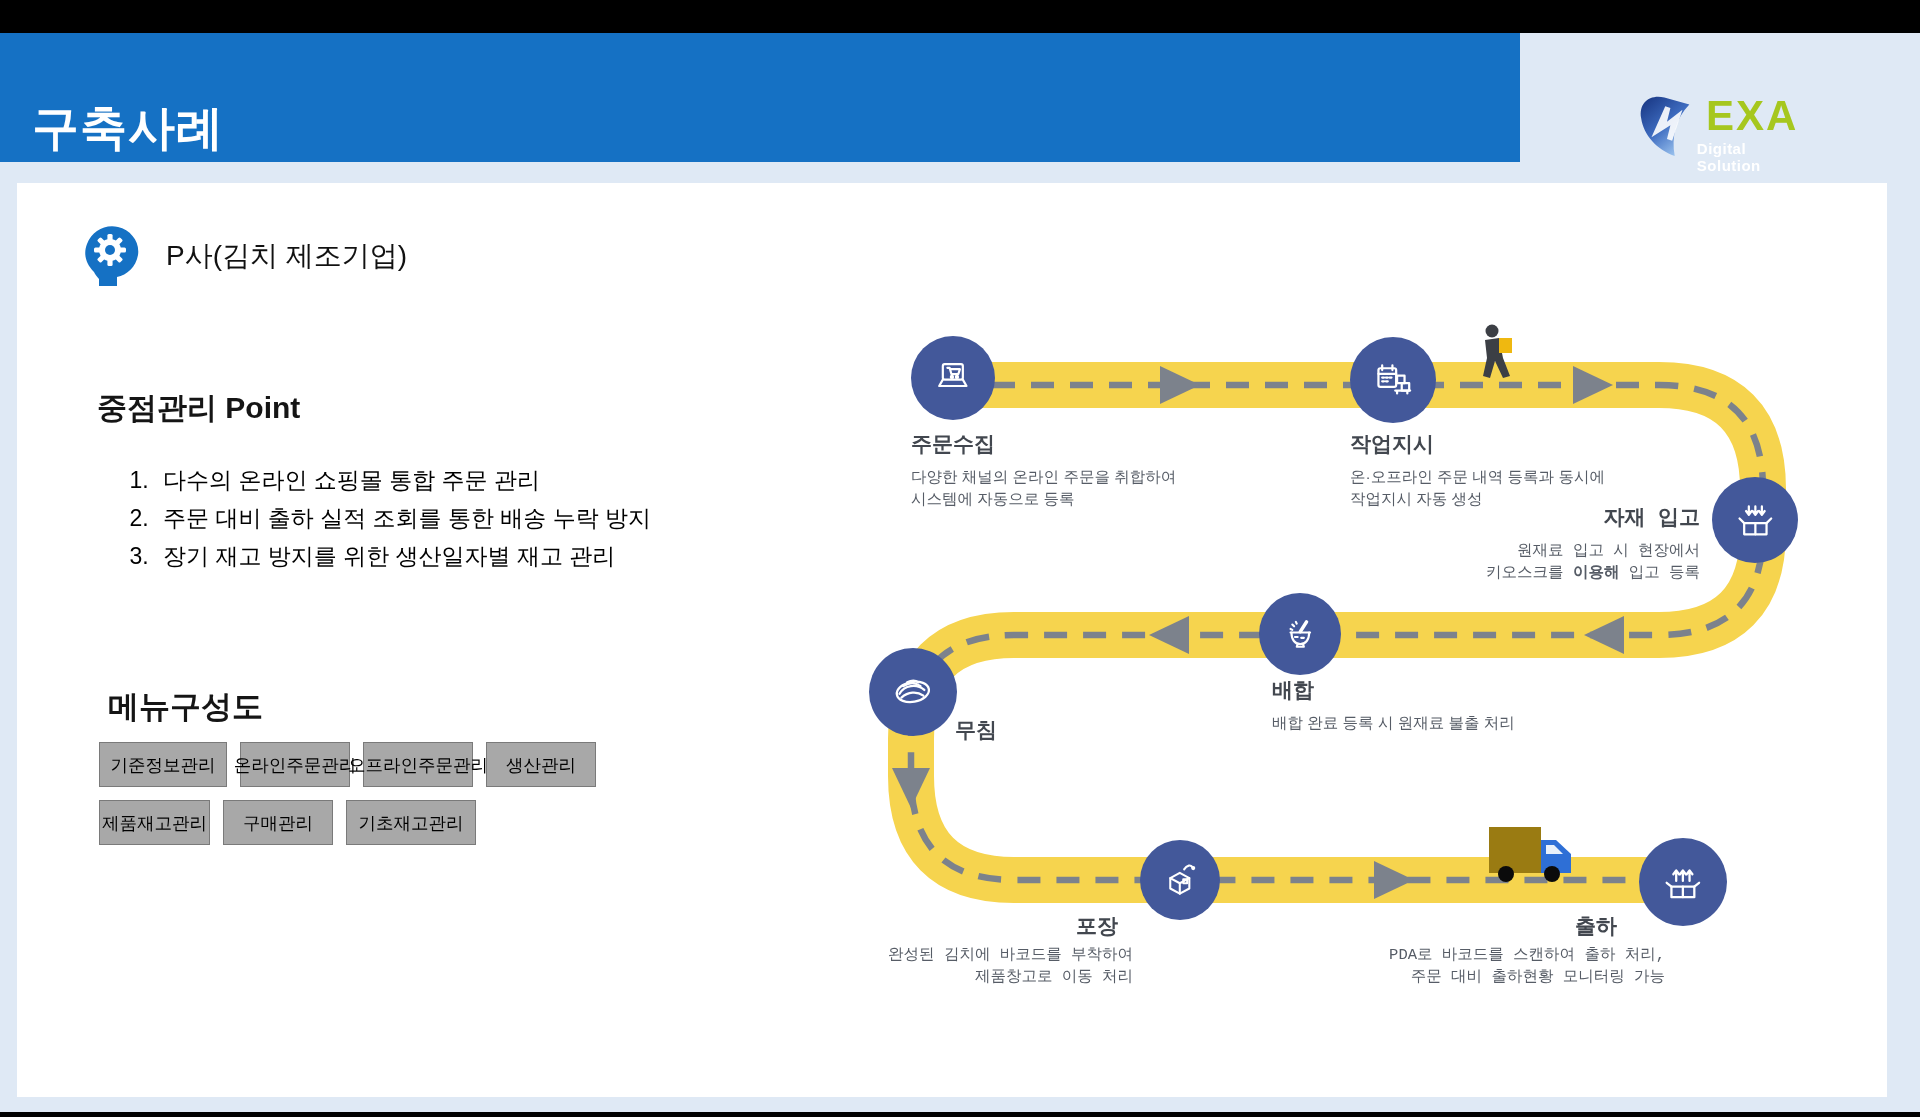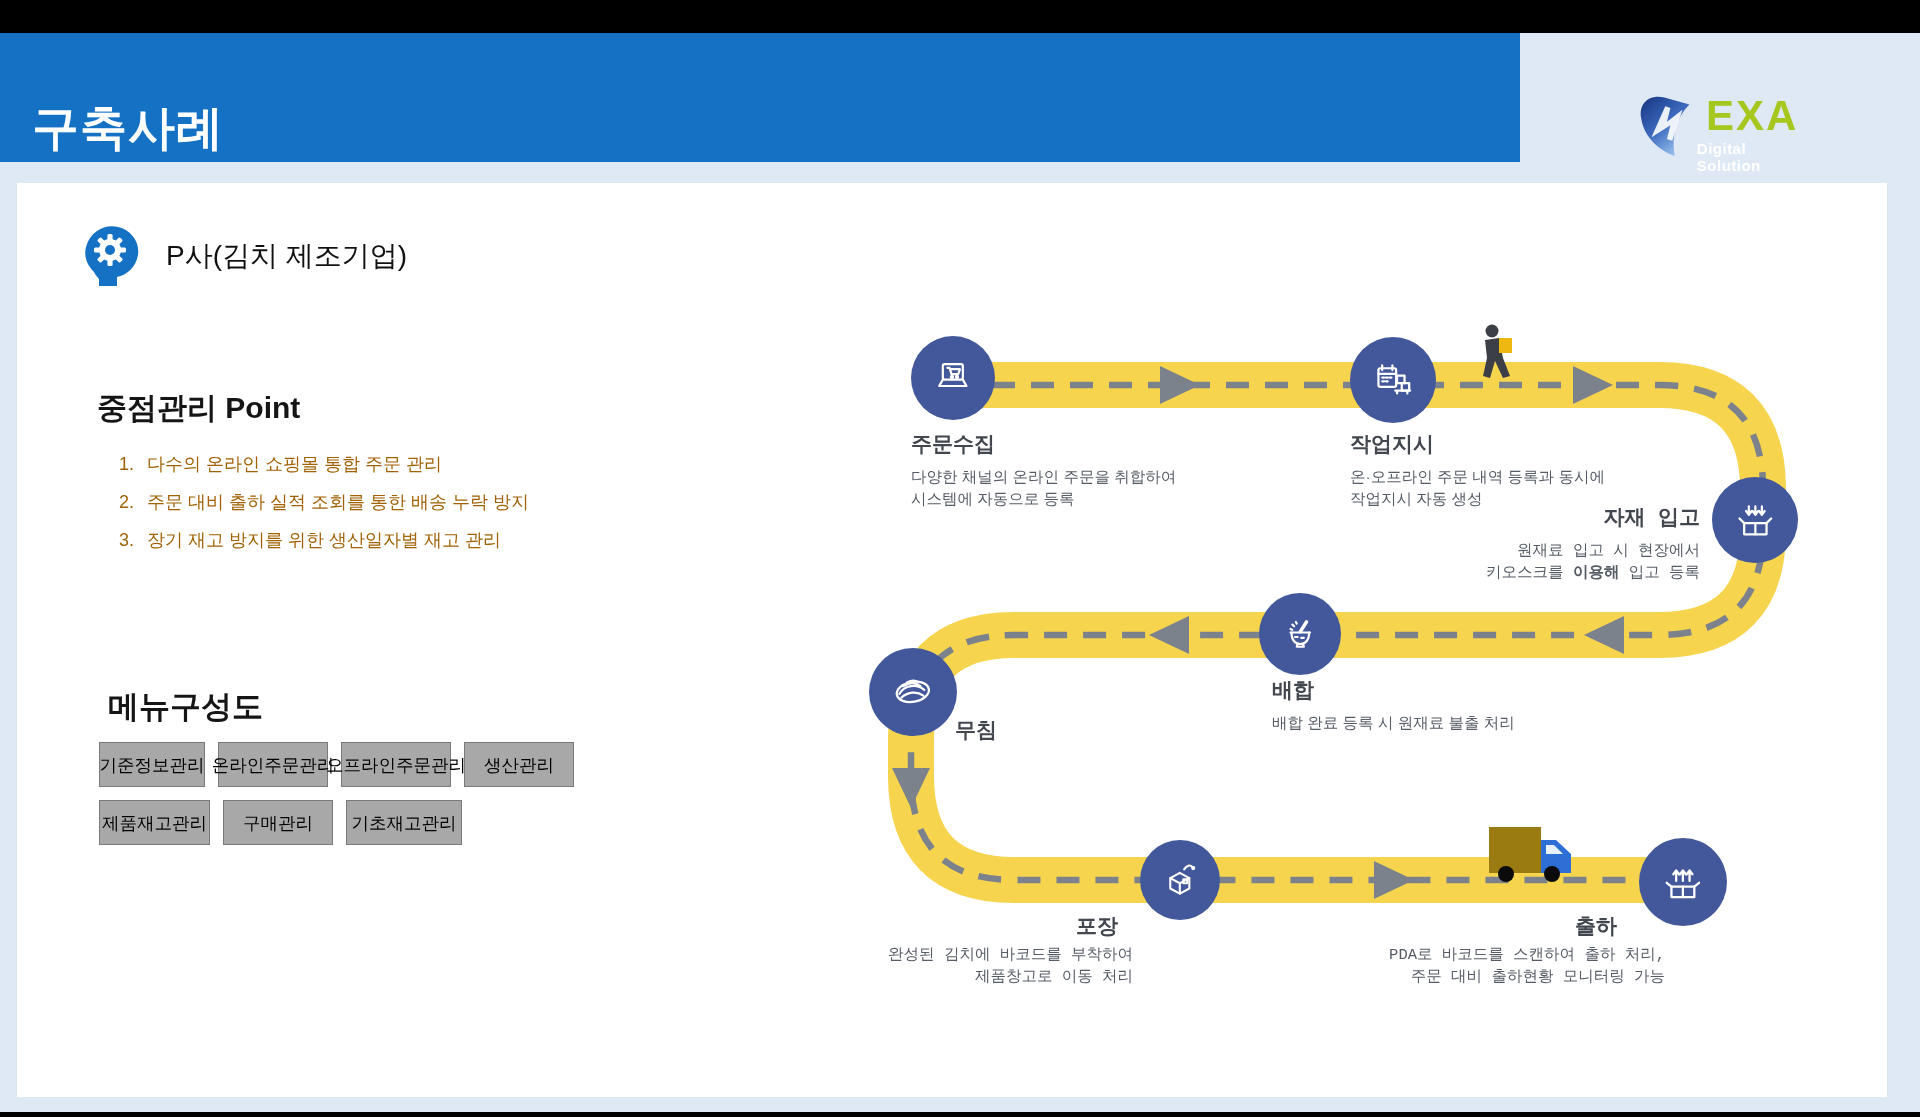--- a/index.html
+++ b/index.html
@@ -17,22 +17,22 @@
   .logo-brand{font-size:42px;font-weight:800;color:#a6c71e;line-height:42px;letter-spacing:2px;}
   .logo-sub{font-size:15px;font-weight:bold;color:#fff;margin-top:3px;letter-spacing:0.5px;}
   
   .card{position:absolute;left:17px;top:183px;width:1870px;height:914px;background:#fff;}
   
   .case-head{position:absolute;left:80px;top:222px;display:flex;align-items:center;}
   .head-gear-icon{width:64px;height:68px;margin-right:22px;}
   .case-title{font-size:28px;color:#111;}
   
   .points-heading{position:absolute;left:97px;top:388px;font-size:30px;font-weight:bold;color:#151515;}
-  .points-list{position:absolute;left:99px;top:445px;margin:0;padding-left:40px;
-               font-size:18px;line-height:38px;color:#a16207;}
+  .points-list{position:absolute;left:99px;top:445px;margin:16px;padding-left:40px;
+               font-size:23px;line-height:38px;color:#000000;}
   .points-list li{padding-left:8px;}
   
   .menu-heading{position:absolute;left:108px;top:686px;font-size:31px;font-weight:bold;color:#151515;}
   .menu-row{position:absolute;left:99px;display:flex;gap:13px;}
   .menu-row.r1{top:742px;}
   .menu-row.r2{top:800px;}
   .menu-chip{height:45px;background:#a8a8a8;border:1px solid #7a7a7a;box-sizing:border-box;
              display:flex;align-items:center;justify-content:center;font-size:17.5px;color:#000;white-space:nowrap;}
   
   .road-svg{position:absolute;left:0;top:0;width:1920px;height:1117px;pointer-events:none;}
@@ -99,29 +99,29 @@
 
   <div class="points-heading">중점관리 Point</div>
   <ol class="points-list">
     <li>다수의 온라인 쇼핑몰 통합 주문 관리</li>
     <li>주문 대비 출하 실적 조회를 통한 배송 누락 방지</li>
     <li>장기 재고 방지를 위한 생산일자별 재고 관리</li>
   </ol>
 
   <div class="menu-heading">메뉴구성도</div>
   <div class="menu-row r1">
-    <div class="menu-chip" style="width:106px">기준정보관리</div>
+    <div class="menu-chip" style="width:128px">기준정보관리</div>
     <div class="menu-chip" style="width:110px">온라인주문관리</div>
     <div class="menu-chip" style="width:110px">오프라인주문관리</div>
     <div class="menu-chip" style="width:110px">생산관리</div>
   </div>
   <div class="menu-row r2">
     <div class="menu-chip" style="width:111px">제품재고관리</div>
     <div class="menu-chip" style="width:110px">구매관리</div>
-    <div class="menu-chip" style="width:116px">기초재고관리</div>
+    <div class="menu-chip" style="width:130px">기초재고관리</div>
   </div>
 
   <svg class="road-svg" viewBox="0 0 1920 1117">
     <path d="M953 385 H1659 Q1763 385 1763 489 V531 Q1763 635 1659 635 H1014 Q911 635 911 739 V776 Q911 880 1014 880 H1684" fill="none" stroke="#f6d44e" stroke-width="46"></path>
     <path d="M953 385 H1659 Q1763 385 1763 489 V531 Q1763 635 1659 635 H1014 Q911 635 911 739 V776 Q911 880 1014 880 H1684" fill="none" stroke="#7c828c" stroke-width="6.5" stroke-dasharray="23 16"></path>
     <g fill="#7c828c">
       <polygon points="1160,366 1160,404 1200,385"></polygon>
       <polygon points="1573,366 1573,404 1613,385"></polygon>
       <polygon points="1624,616 1624,654 1584,635"></polygon>
       <polygon points="1189,616 1189,654 1149,635"></polygon>

